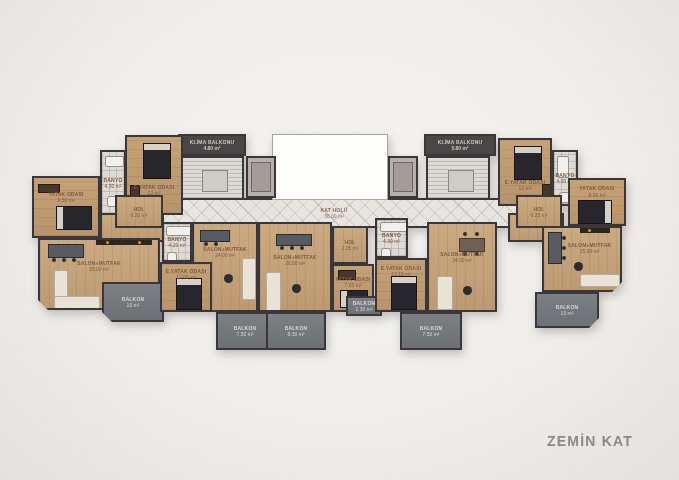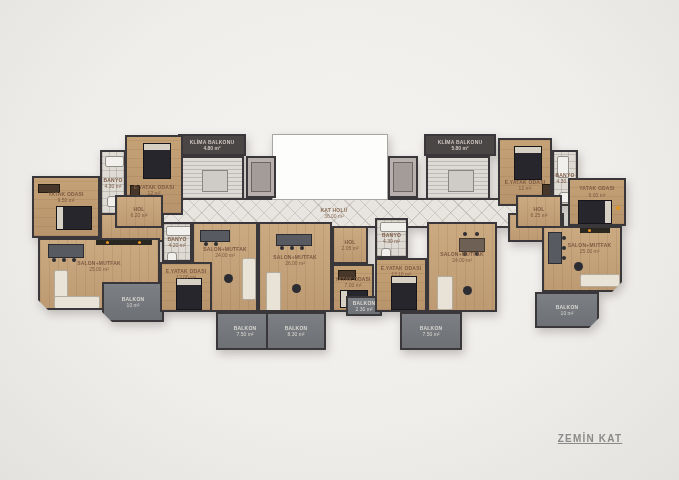--- a/index.html
+++ b/index.html
@@ -46,21 +46,21 @@
   .tablew{background:#6f6055;border:1px solid #453a31;}
   .dot{background:#2c2d33;border-radius:50%;}
   .odot{background:#e6921e;border-radius:50%;}
   .tub{background:#f1f0ed;border:1px solid #928e88;border-radius:2px;}
   .wc{background:#f1f0ed;border:1px solid #928e88;border-radius:3px 3px 2px 2px;}
   .ward{background:#46372a;border:1px solid #241b12;}
   .tvbar{background:#2a2620;}
   .chamfBL{clip-path:polygon(0 0,100% 0,100% 100%,10px 100%,0 calc(100% - 10px));}
   .chamfBR{clip-path:polygon(0 0,100% 0,100% calc(100% - 10px),calc(100% - 10px) 100%,0 100%);}
   .title{position:absolute;left:540px;top:433px;width:100px;text-align:center;
-    font-size:10px;font-weight:bold;color:#8a8a8a;letter-spacing:1.2px;text-decoration:underline;}
+    font-size:14px;font-weight:bold;color:#8a8a8a;letter-spacing:1.2px;}
 </style>
 </head>
 <body>
 
 <div class="canvas">
   <div class="plan">
 
     <div class="room tilehall hallroom" style="left:120px;top:80px;width:368px;height:30px;">
       <div class="lbl">
           <span class="rname">KAT HOLÜ</span>

